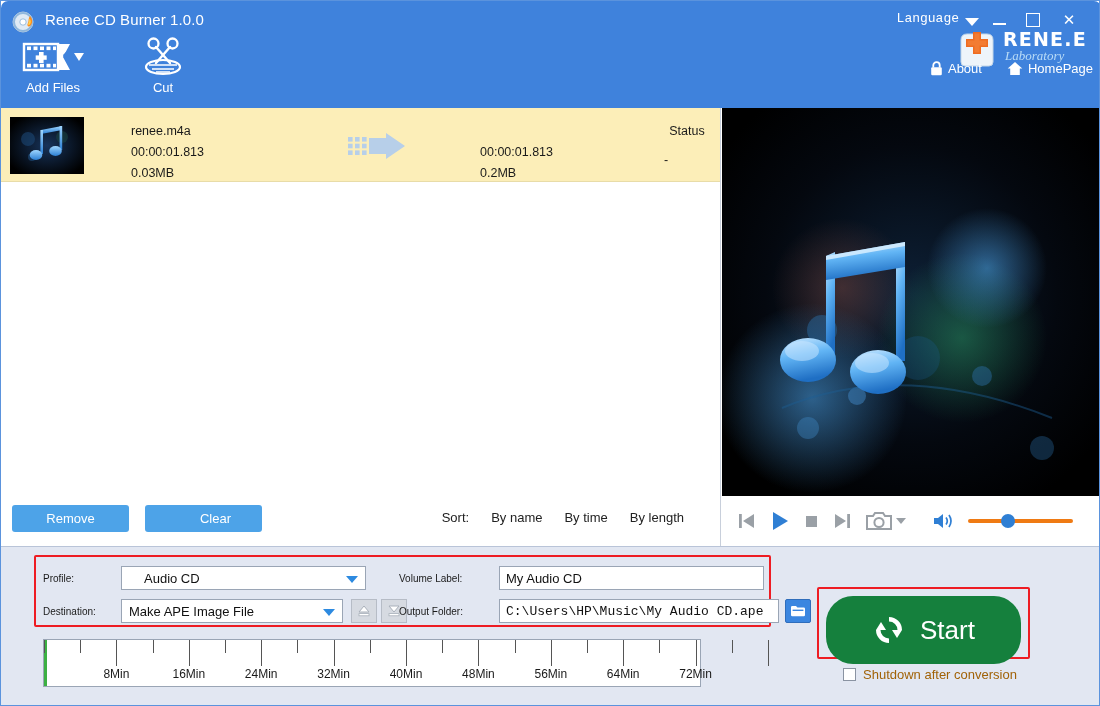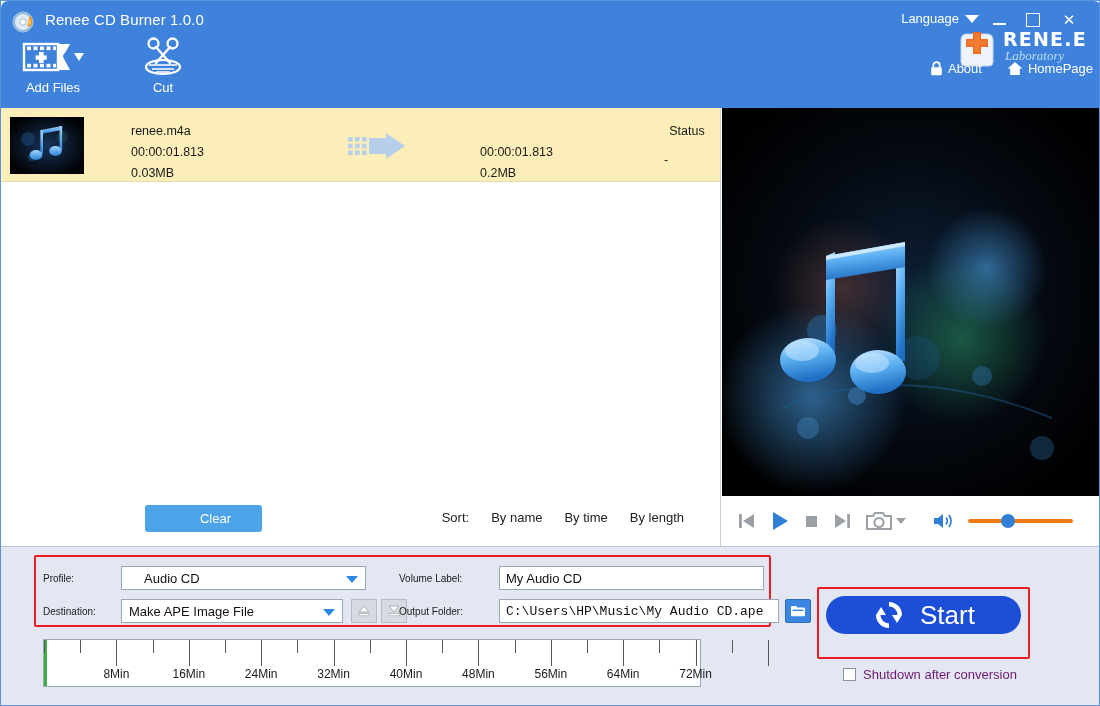--- a/index.html
+++ b/index.html
@@ -43,21 +43,21 @@
   }
   .tb-btn .glyph { height: 40px; display:flex; align-items:center; justify-content:center; }
   .tb-btn .lbl { font-size: 13px; color: #ffffff; margin-top: 3px; display:block; }
   #tb-add { left: 4px; }
   #tb-cut { left: 114px; }
 
   
   .lang {
     position: absolute; right: 122px; top: 10px;
     font-size: 13px; color: #ffffff; cursor: pointer;
-    display: flex; align-items: center; gap: 6px;
+    display: flex; align-items: flex-end; gap: 6px; font-family: Liberation Mono, monospace;
   }
   .caret-down {
     width: 0; height: 0;
     border-left: 7px solid transparent;
     border-right: 7px solid transparent;
     border-top: 8px solid #ffffff;
   }
   .wbtn {
     position: absolute; top: 8px; width: 28px; height: 22px;
     display: flex; align-items: center; justify-content: center;
@@ -223,31 +223,31 @@
   .tick.major { height: 26px; }
   .tick.minor { height: 13px; }
   .tlabel {
     position: absolute; top: 27px; font-size: 12px; color: #1a1a1a;
     transform: translateX(-50%); white-space: nowrap;
   }
 
   
   .start-btn {
     position: absolute; left: 825px; top: 49px;
-    width: 195px; height: 38px; border-radius: 27px;
-    background: #1d4ed8; border: none; cursor: pointer;
+    width: 195px; height: 68px; border-radius: 27px;
+    background: #15803d; border: none; cursor: pointer;
     display: flex; align-items: center; justify-content: center; gap: 14px;
   }
   .start-label { font-size: 26px; color: #ffffff; font-family: "Liberation Sans", sans-serif; }
   .shutdown {
     position: absolute; left: 842px; top: 120px;
     display: flex; align-items: center; gap: 7px; cursor: pointer;
   }
   .cbox { width: 13px; height: 13px; border: 1px solid #8a93a2; background: #fff; }
-  .shutdown span { font-size: 13px; color: #701a75; }
+  .shutdown span { font-size: 13px; color: #a16207; }
 </style>
 </head>
 <body>
 
 <div class="app">
 
   <div class="titlebar">
 
     <div class="app-icon">
       <svg width="26" height="26" viewBox="0 0 26 26">
@@ -402,20 +402,21 @@
       </div>
 
       <div class="col-status">
         <div class="line">Status</div>
         <div class="status-dash">-</div>
       </div>
     </div>
   </div>
 
   <div class="listbar">
+    <button class="btn-blue" id="btn-remove">Remove</button>
     <button class="btn-blue" id="btn-clear">Clear</button>
     <div class="sortgrp">
       <span>Sort:</span>
       <span class="sort-opt">By name</span>
       <span class="sort-opt">By time</span>
       <span class="sort-opt">By length</span>
     </div>
   </div>
 
   <div class="preview">

